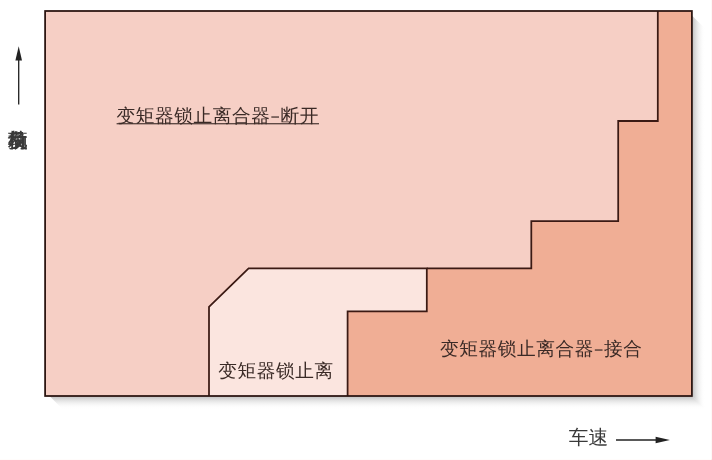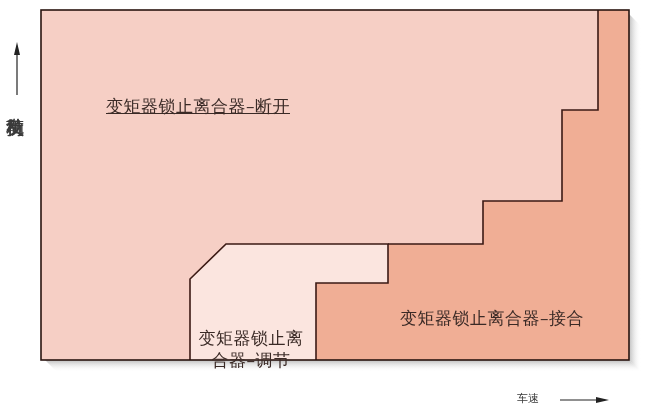--- a/index.html
+++ b/index.html
@@ -38,21 +38,21 @@
       text-align: center;
       writing-mode: vertical-rl;
       text-orientation: upright;
       letter-spacing: 0;
     }
     .x-label {
       position: absolute;
       left: 517px;
       top: 388px;
       color: #3a3a3a;
-      font-size: 11px;
+      font-size: 18px;
       line-height: 22px;
       white-space: nowrap;
     }
     .centered {
       text-align: center;
       white-space: normal;
     }
   </style>
 </head>
 <body>
@@ -87,19 +87,18 @@
   <polygon points="17,42 14,55 20,55" fill="#222"></polygon>
 
   <line x1="560" y1="400" x2="600" y2="400" stroke="#222" stroke-width="1.2"></line>
   <polygon points="609,400 596,397 596,403" fill="#222"></polygon>
 </svg>
 
 <div class="region-label" style="left:106px; top:95px;text-decoration:underline;">变矩器锁止离合器–断开</div>
 
 <div class="region-label centered" style="left:186px; top:297px; width:130px;margin-top:30px;">
   <div>变矩器锁止离</div>
-  <div>合器–调节</div>
 </div>
 
 <div class="region-label" style="left:400px; top:307px;">变矩器锁止离合器–接合</div>
 
 <div class="y-label">发动机负荷</div>
 <div class="x-label">车速</div>
 
 </body></html>

